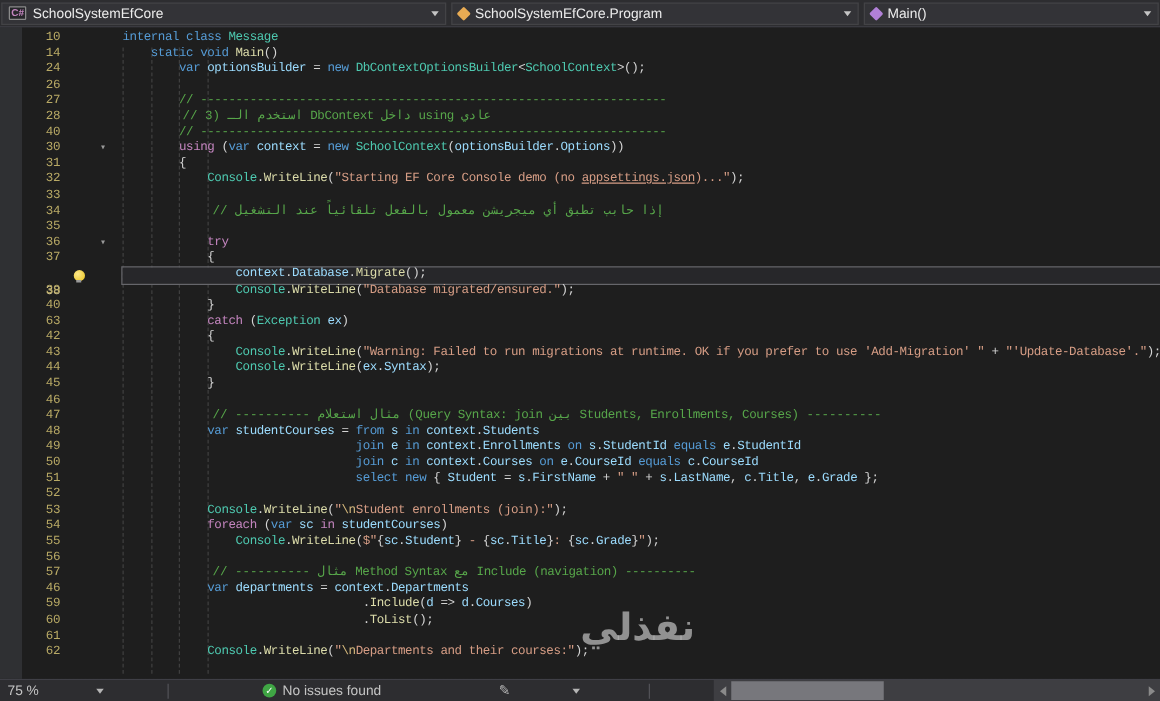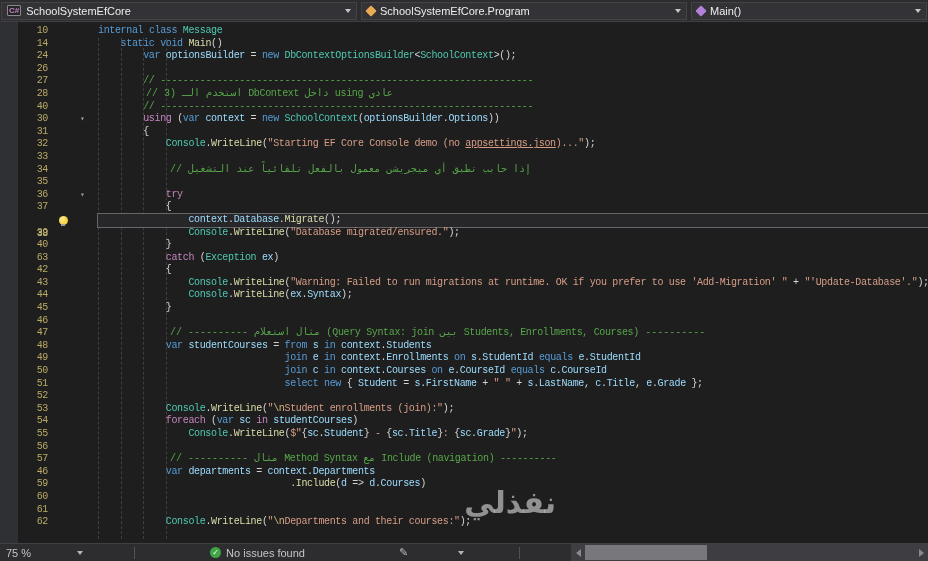--- a/index.html
+++ b/index.html
@@ -351,20 +351,21 @@
           <span class="num">59</span>
           <span class="glyph"></span>
           <span class="fold"></span>
           <span class="code"><span class="tok-pl">                                  </span><span class="tok-pl">.</span><span class="tok-fn">Include</span><span class="tok-pl">(</span><span class="tok-var">d</span><span class="tok-pl"> =&gt; </span><span class="tok-var">d</span><span class="tok-pl">.</span><span class="tok-var">Courses</span><span class="tok-pl">)</span></span>
         </div>
         <div class="cl">
           <span class="strip"></span>
           <span class="num">60</span>
           <span class="glyph"></span>
           <span class="fold"></span>
+          <span class="code"><span class="tok-pl">                                  </span><span class="tok-pl">.</span><span class="tok-fn">ToList</span><span class="tok-pl">();</span></span>
         </div>
         <div class="cl">
           <span class="strip"></span>
           <span class="num">61</span>
           <span class="glyph"></span>
           <span class="fold"></span>
           <span class="code"></span>
         </div>
         <div class="cl">
           <span class="strip"></span>

